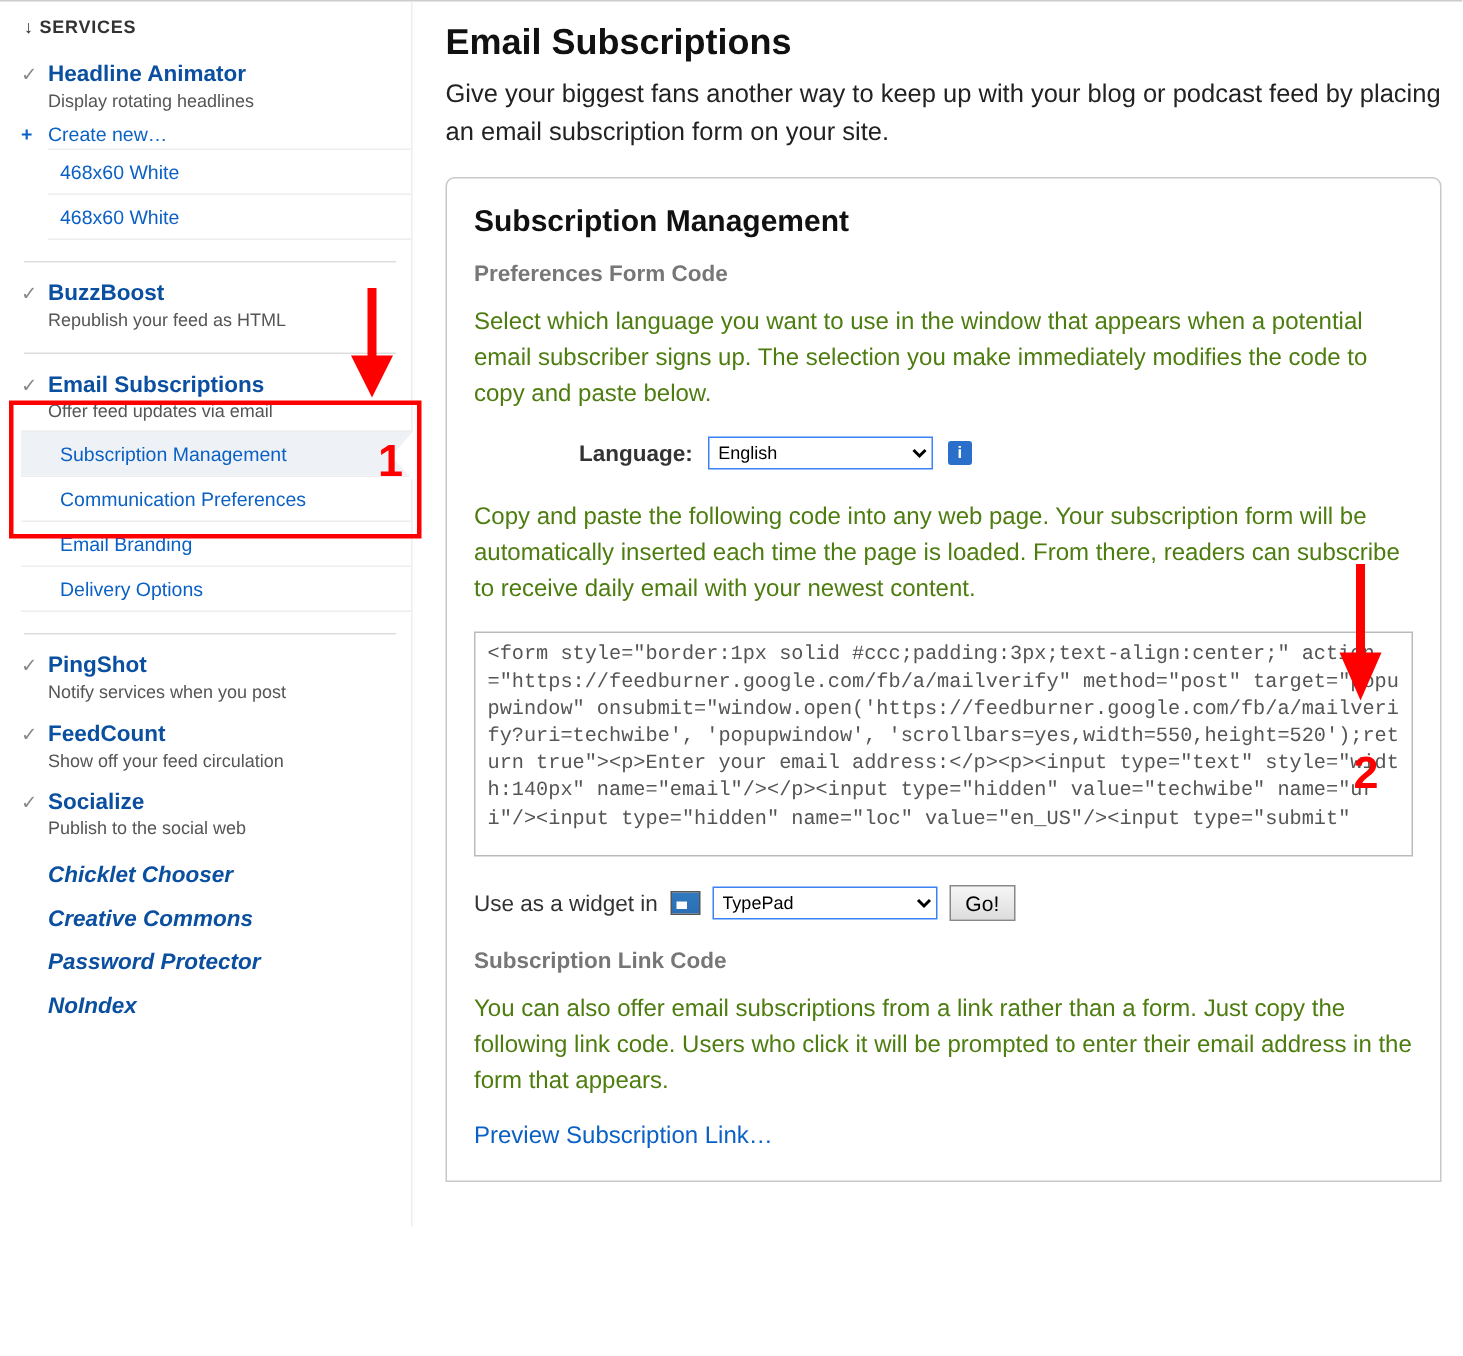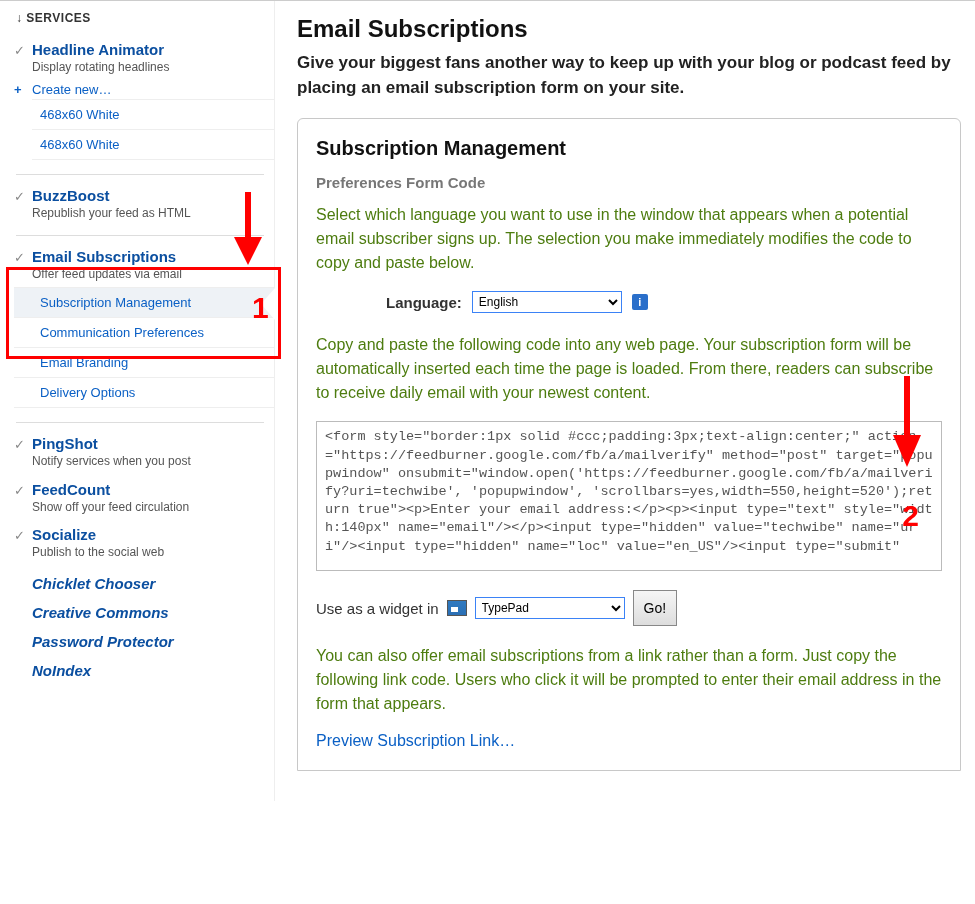--- a/index.html
+++ b/index.html
@@ -123,21 +123,20 @@
     font-size: 24px;
     font-weight: bold;
     margin: 0 0 8px 0;
     color: #111;
   }
   .intro {
     font-size: 17px;
     line-height: 1.45;
     margin-bottom: 18px;
     color: #222;
-    font-weight: bold;
   }
   .panel {
     border: 1px solid #c8c8c8;
     border-radius: 6px 6px 0 0;
     padding: 18px 18px 20px 18px;
   }
   h2.panel-title {
     font-size: 20px;
     font-weight: bold;
     margin: 0 0 14px 0;
@@ -220,21 +219,21 @@
     bottom: 3px; left: 3px;
     width: 7px; height: 5px;
     background: #fff;
   }
   button.go-btn {
     font-size: 14px;
     padding: 2px 10px;
     border: 1px solid #888;
     background: linear-gradient(#f6f6f6,#ddd);
     cursor: pointer;
-    height: 36px;
+    height: 24px;
   }
   a.preview-link {
     color: #0b60c5;
     font-size: 16px;
     text-decoration: none;
     cursor: pointer;
     margin-top: 48px;
   }
   .red-box {
     border: 3px solid #ff0000;
@@ -368,20 +367,21 @@
 
       <div class="widget-row">
         <span>Use as a widget in</span>
         <span class="widget-icon"></span>
         <select class="widget-select">
           <option>TypePad</option>
         </select>
         <button class="go-btn">Go!</button>
       </div>
 
+      <h3 class="section-title">Subscription Link Code</h3>
       <p class="body-text">You can also offer email subscriptions from a link rather than a form. Just copy the following link code. Users who click it will be prompted to enter their email address in the form that appears.</p>
       <a class="preview-link">Preview Subscription Link…</a>
     </div>
 
     <svg class="arrow-down" style="right:48px; top:370px;" width="40" height="100">
       <line x1="20" y1="5" x2="20" y2="72" stroke="#ff0000" stroke-width="6"></line>
       <polygon points="20,96 6,64 34,64" fill="#ff0000"></polygon>
     </svg>
     <div class="arrow-num" style="right:56px; top:498px;">2</div>
   </div>

